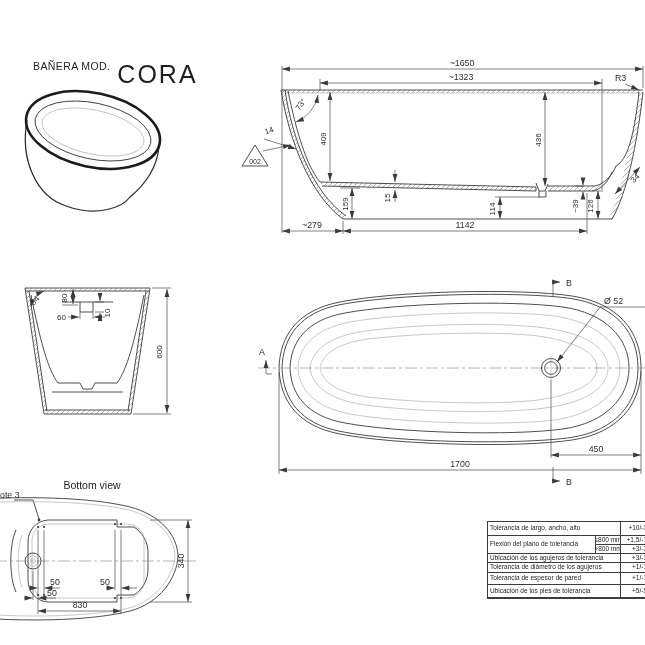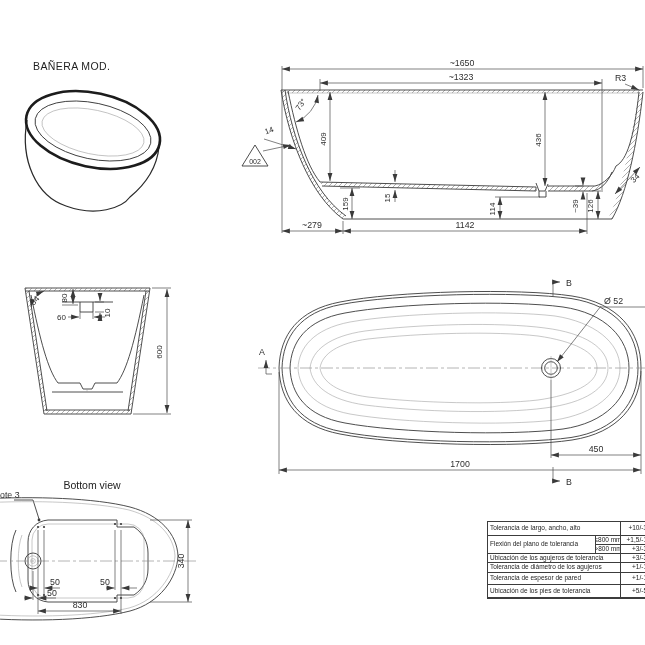--- a/index.html
+++ b/index.html
@@ -27,20 +27,21 @@
      display:flex;align-items:center;padding:0 2px;overflow:hidden;white-space:nowrap;}
   .tc{justify-content:center;padding:0 1px;}
   .sp2{grid-column:span 2;}
   .rs2{grid-row:span 2;}
 </style>
 </head>
 <body>
 
 <div class="title-block">
   <span class="title-series">BAÑERA MOD.</span>
+  <span class="title-model">CORA</span>
 </div>
 
 <svg width="645" height="645" viewBox="0 0 645 645">
   <defs>
     <pattern id="h" width="5" height="5" patternUnits="userSpaceOnUse">
       <path d="M0,5 L5,0" stroke="#6f6f6f" stroke-width="0.55"></path>
     </pattern>
     <marker id="ae" markerUnits="userSpaceOnUse" markerWidth="9" markerHeight="6" refX="8.3" refY="3" orient="auto">
       <path d="M0.4,0.6 L8.3,3 L0.4,5.4 Z" fill="#3a3a3a"></path>
     </marker>

